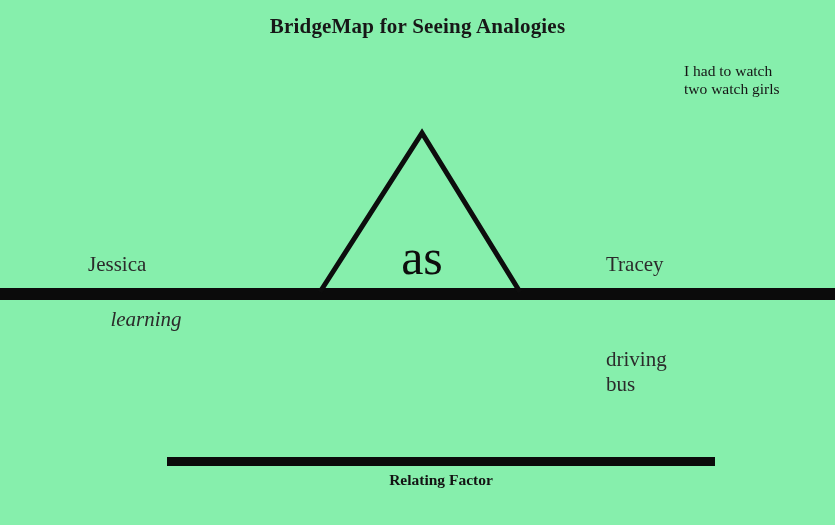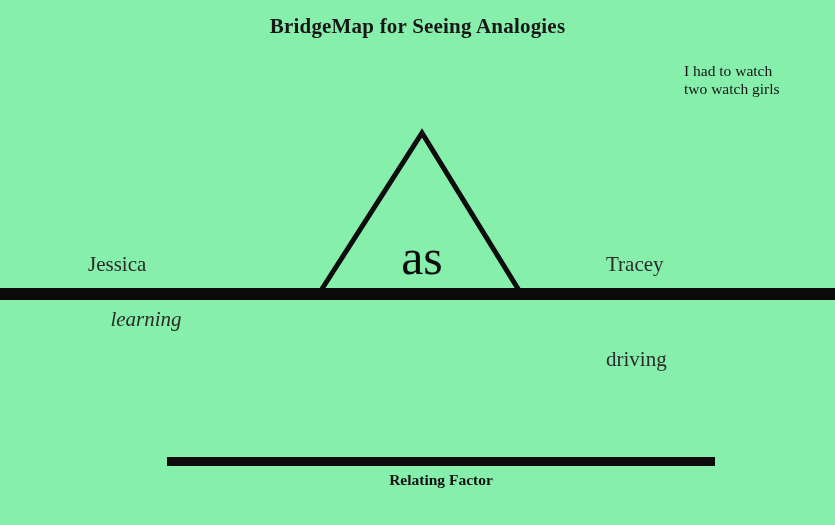--- a/index.html
+++ b/index.html
@@ -167,18 +167,19 @@
   </svg>
 
   <div id="as-word">as</div>
 
   <div id="left-top">Jessica</div>
   <div id="left-bottom">learning</div>
 
   <div id="right-top">Tracey</div>
   <div id="right-bottom">
     <span class="line">driving</span>
+    <span class="line">bus</span>
   </div>
 
   <div id="rf-bar"></div>
   <div id="rf-bottom">Relating Factor</div>
 
 </div>
 
 </body></html>

